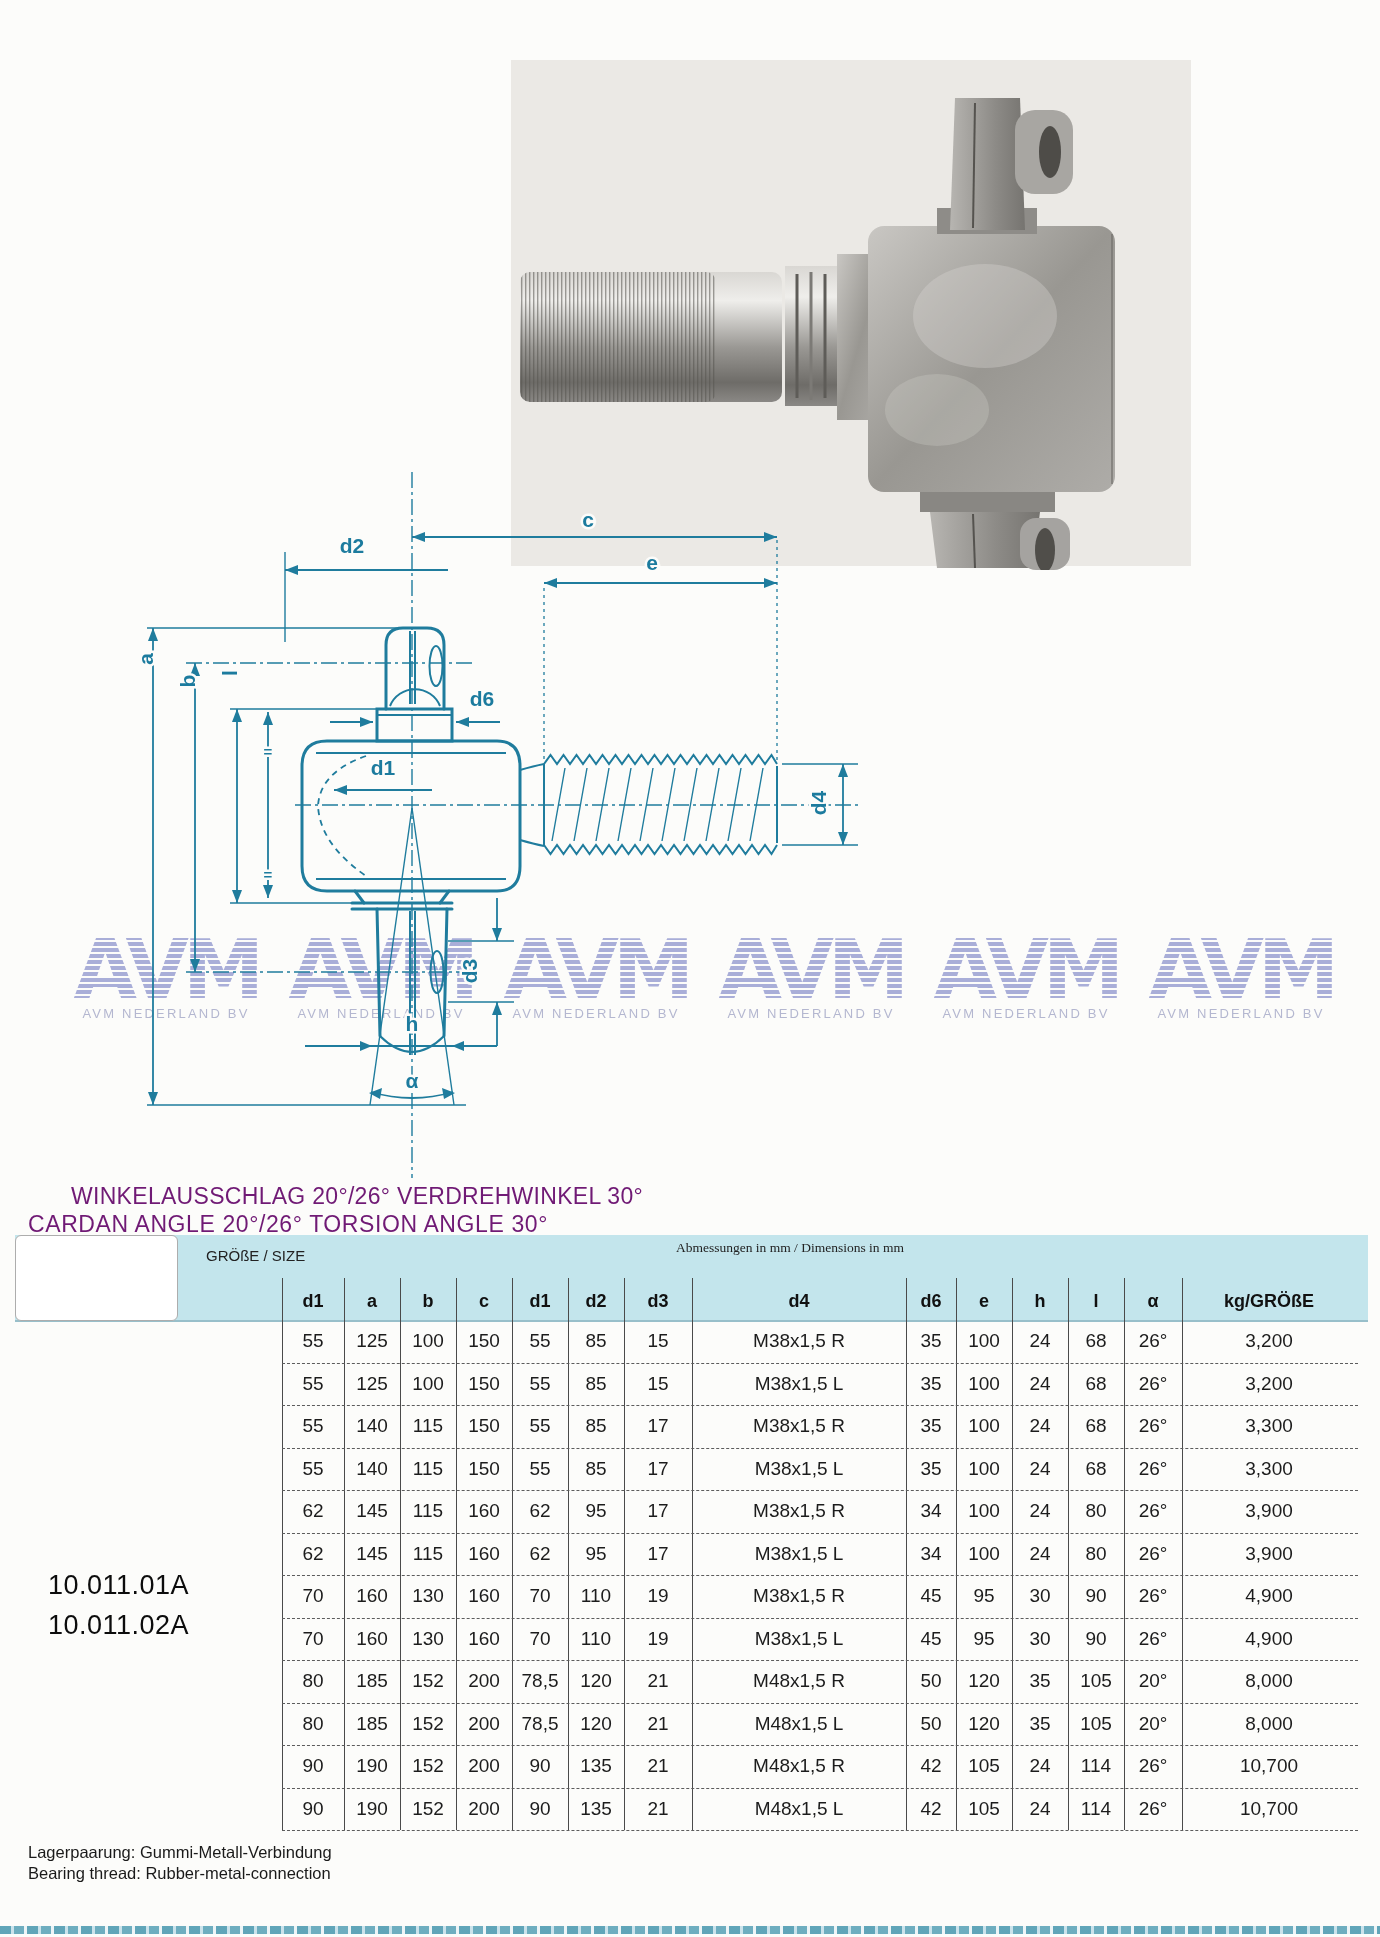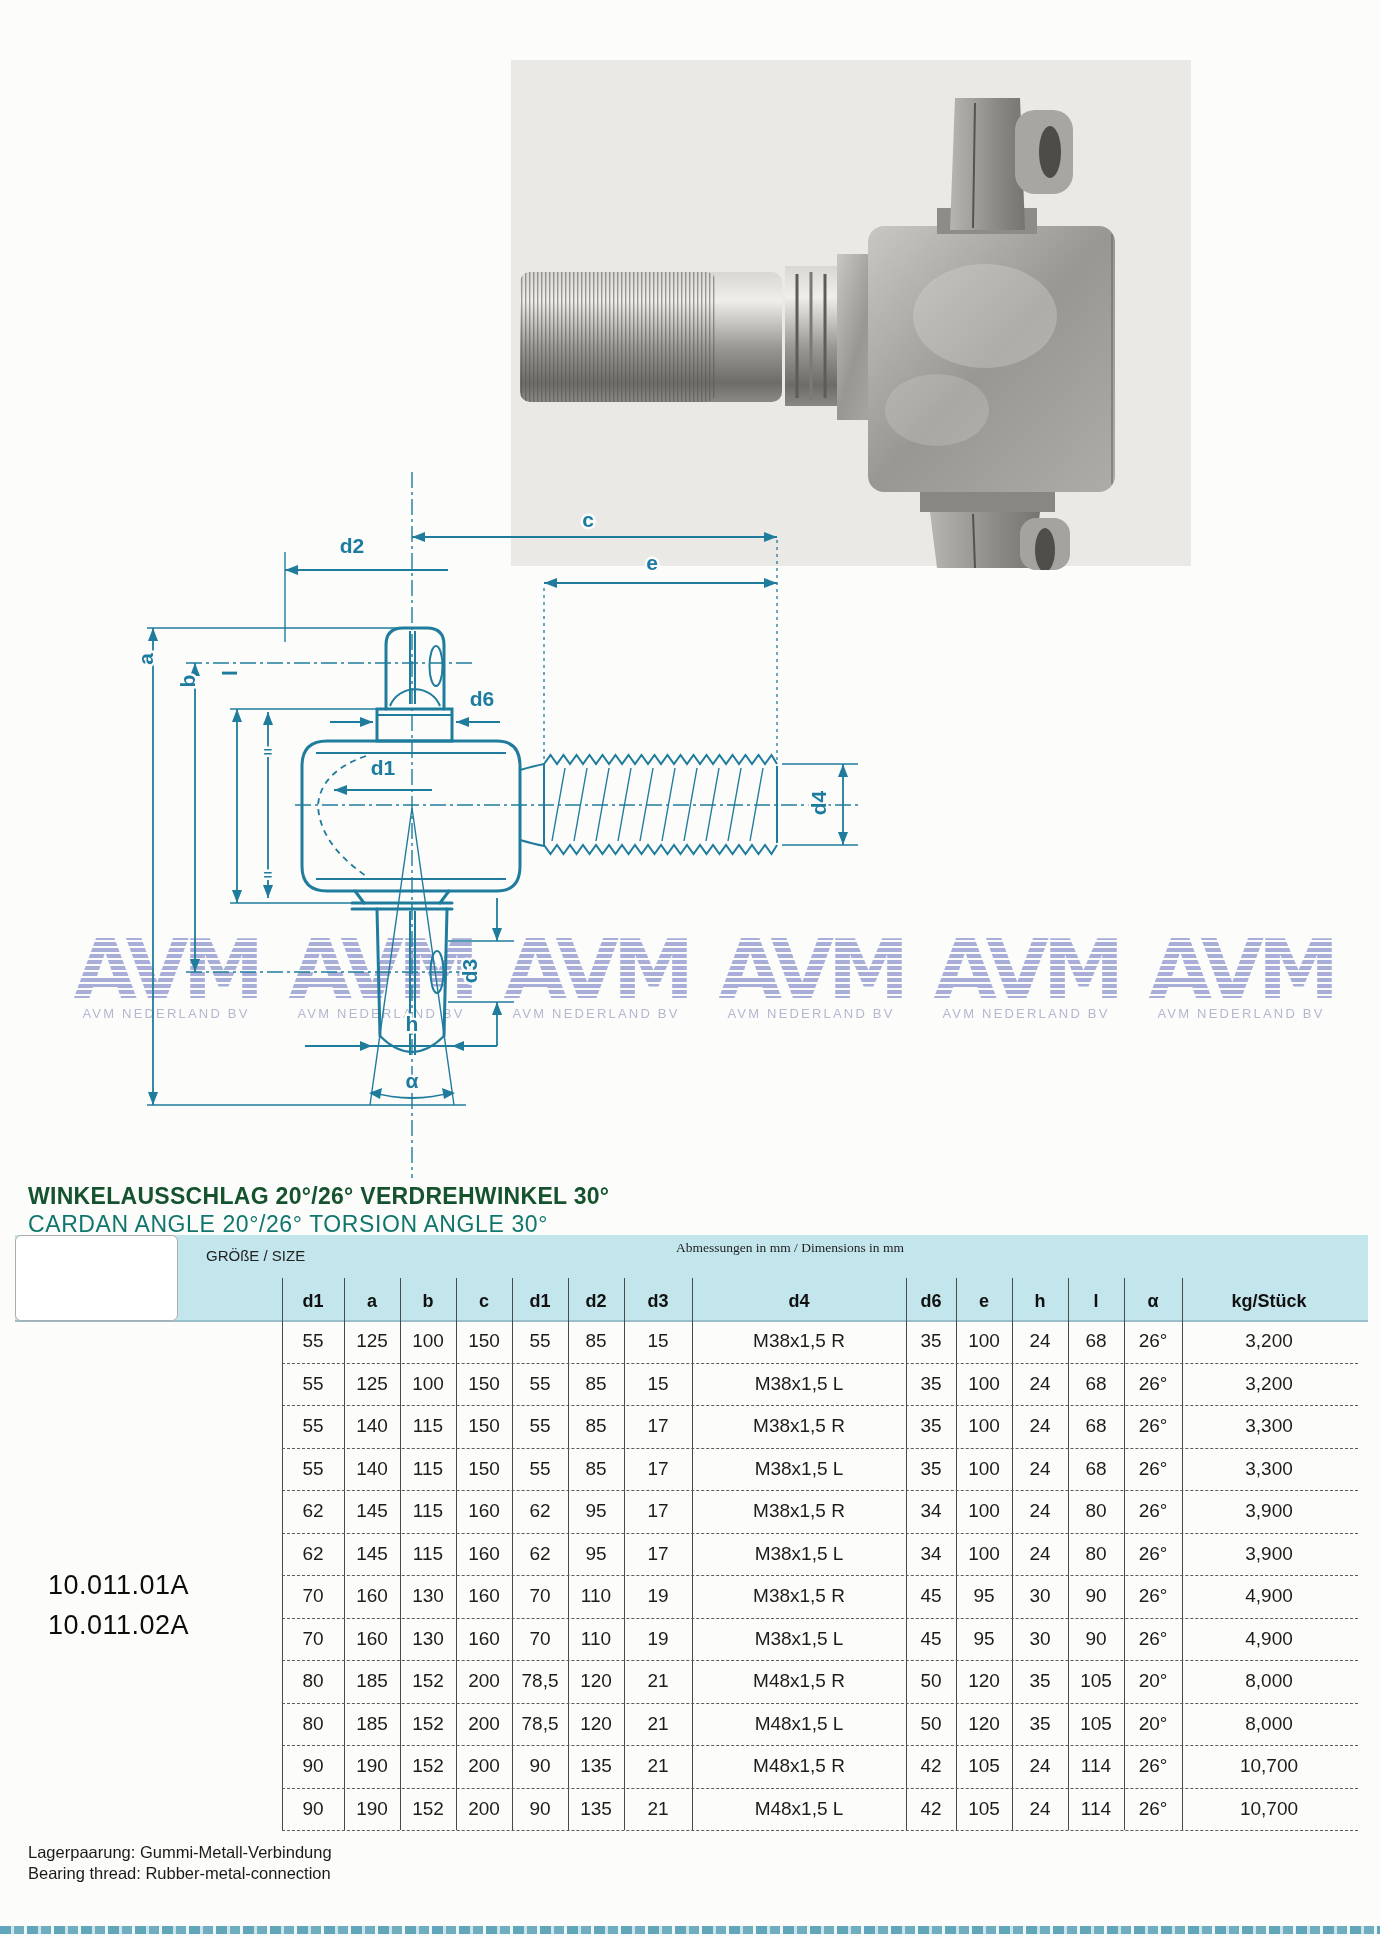--- a/index.html
+++ b/index.html
@@ -1,21 +1,21 @@
 <!DOCTYPE html>
 <html><head>
 <meta charset="utf-8">
 <style>
   html,body{margin:0;padding:0;background:#fff;}
   #page{position:relative;width:1380px;height:1937px;background:#fcfcfa;overflow:hidden;
         font-family:"Liberation Sans",sans-serif;color:#111;}
   .abs{position:absolute;}
   
-  .title-de{font-size:23px;font-weight:bold;color:#14532d;letter-spacing:.3px;white-space:nowrap;}
-  .title-en{font-size:23px;color:#0f766e;letter-spacing:.6px;white-space:nowrap;}
+  .title-de{font-size:23px;font-weight:normal;color:#701a75;letter-spacing:.3px;white-space:nowrap;margin-left:43px;}
+  .title-en{font-size:23px;color:#701a75;letter-spacing:.6px;white-space:nowrap;}
   
   .cyan-band{background:#c3e5ec;border-bottom:2px solid #98bfca;}
   .white-box{background:#ffffff;border:1px solid #adadad;border-radius:6px;}
   .size-hdr{font-size:15px;color:#222;}
   .dim-hdr{font-size:13.5px;color:#222;text-align:center;font-family:Liberation Serif, serif;}
   .th{font-size:18px;font-weight:bold;text-align:center;color:#111;}
   .td{font-size:19px;text-align:center;color:#1c1c1c;white-space:nowrap;}
   .vline{width:1px;background:#4a4a4a;}
   .hdash{height:0;border-top:1px dashed #5c5c5c;}
   .part-no{font-size:27px;color:#0c0c0c;letter-spacing:.5px;white-space:nowrap;}
@@ -235,21 +235,21 @@
       <div class="abs th" style="left:456px;top:1284px;width:56px;height:34px;line-height:34px;">c</div>
       <div class="abs th" style="left:512px;top:1284px;width:56px;height:34px;line-height:34px;">d1</div>
       <div class="abs th" style="left:568px;top:1284px;width:56px;height:34px;line-height:34px;">d2</div>
       <div class="abs th" style="left:624px;top:1284px;width:68px;height:34px;line-height:34px;">d3</div>
       <div class="abs th" style="left:692px;top:1284px;width:214px;height:34px;line-height:34px;">d4</div>
       <div class="abs th" style="left:906px;top:1284px;width:50px;height:34px;line-height:34px;">d6</div>
       <div class="abs th" style="left:956px;top:1284px;width:56px;height:34px;line-height:34px;">e</div>
       <div class="abs th" style="left:1012px;top:1284px;width:56px;height:34px;line-height:34px;">h</div>
       <div class="abs th" style="left:1068px;top:1284px;width:56px;height:34px;line-height:34px;">l</div>
       <div class="abs th" style="left:1124px;top:1284px;width:58px;height:34px;line-height:34px;">α</div>
-      <div class="abs th" style="left:1182px;top:1284px;width:174px;height:34px;line-height:34px;">kg/Stück</div>
+      <div class="abs th" style="left:1182px;top:1284px;width:174px;height:34px;line-height:34px;">kg/GRÖßE</div>
       <div class="abs vline" style="left:282px;top:1278px;height:552px;"></div>
       <div class="abs vline" style="left:344px;top:1278px;height:552px;"></div>
       <div class="abs vline" style="left:400px;top:1278px;height:552px;"></div>
       <div class="abs vline" style="left:456px;top:1278px;height:552px;"></div>
       <div class="abs vline" style="left:512px;top:1278px;height:552px;"></div>
       <div class="abs vline" style="left:568px;top:1278px;height:552px;"></div>
       <div class="abs vline" style="left:624px;top:1278px;height:552px;"></div>
       <div class="abs vline" style="left:692px;top:1278px;height:552px;"></div>
       <div class="abs vline" style="left:906px;top:1278px;height:552px;"></div>
       <div class="abs vline" style="left:956px;top:1278px;height:552px;"></div>

